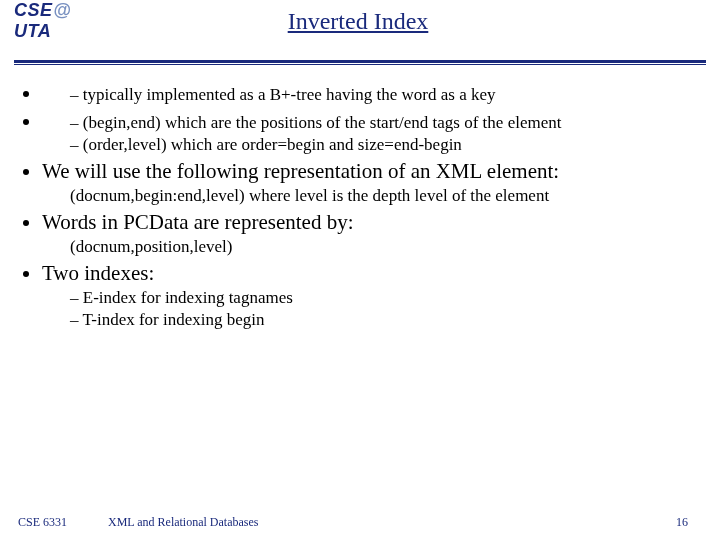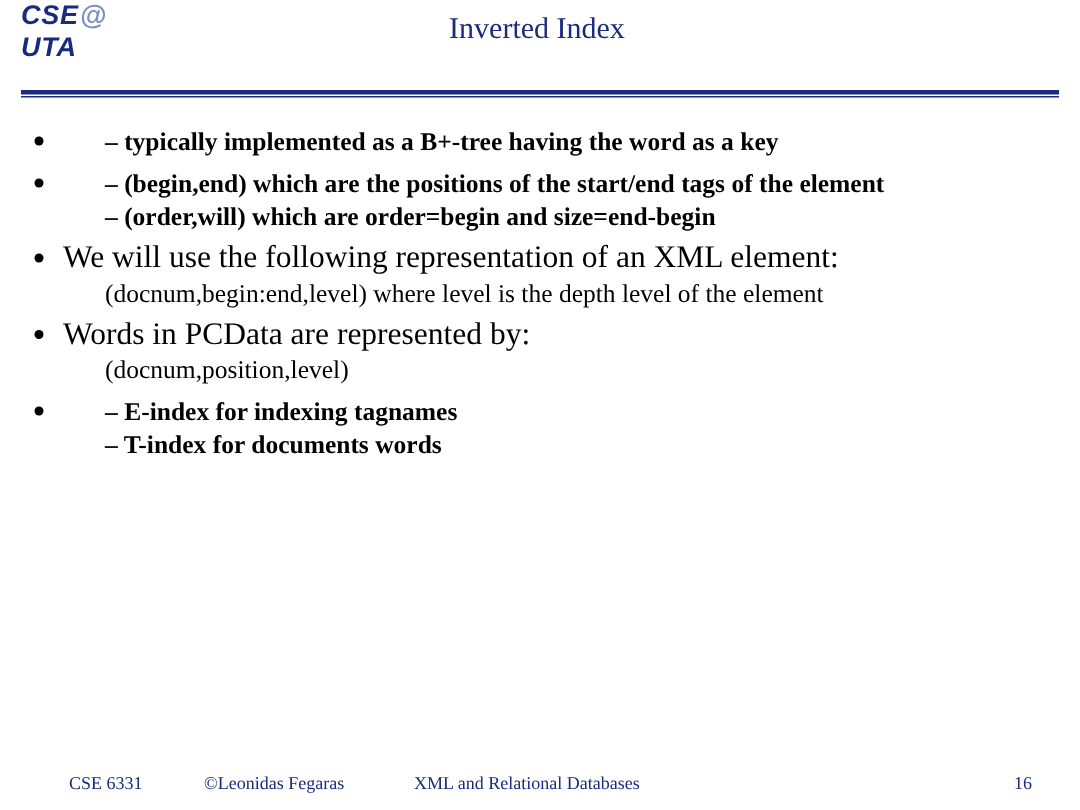--- a/index.html
+++ b/index.html
@@ -42,23 +42,24 @@
   .logo-text .at {
     display: inline-block;
     color: #7890c0;
     font-style: normal;
     font-weight: bold;
     padding: 0 1px;
   }
   .title {
     flex: 1;
     text-align: center;
-    font-size: 20px;
+    font-size: 24px;
     color: #1a2a7c;
     padding-right: 90px;
+    text-decoration: underline;
   }
   .rule {
     margin: 4px 14px 0 14px;
   }
   .rule .top {
     height: 3px;
     background: #1a2a7c;
   }
   .rule .bot {
     height: 1px;
@@ -82,38 +83,36 @@
     margin: 2px 0 4px 0;
     padding-left: 28px;
     list-style: none;
     font-size: 17px;
   }
   ul.lvl2 > li::before {
     content: "–  ";
   }
   ul.lvl2 > li {
     margin-bottom: 2px;
-    font-weight: bold;
   }
   .sub-plain {
     font-size: 17px;
     padding-left: 28px;
     margin: 2px 0 4px 0;
   }
   .footer {
     position: absolute;
     left: 0;
     right: 0;
     bottom: 10px;
     display: flex;
     align-items: baseline;
     font-size: 12px;
     color: #1a2a7c;
     padding: 0 18px;
-    margin-left: 28px;
   }
   .footer .f-left {
     width: 90px;
   }
   .footer .f-mid1 {
     width: 140px;
   }
   .footer .f-mid2 {
     flex: 1;
   }
@@ -145,44 +144,44 @@
 
       <li>
         <ul class="lvl2">
           <li>typically implemented as a B+-tree having the word as a key</li>
         </ul>
       </li>
 
       <li>
         <ul class="lvl2">
           <li>(begin,end) which are the positions of the start/end tags of the element</li>
-          <li>(order,will) which are order=begin and size=end-begin</li>
+          <li>(order,level) which are order=begin and size=end-begin</li>
         </ul>
       </li>
 
       <li>
         <span>We will use the following representation of an XML element:</span>
         <div class="sub-plain">(docnum,begin:end,level) where level is the depth level of the element</div>
       </li>
 
       <li>
         <span>Words in PCData are represented by:</span>
         <div class="sub-plain">(docnum,position,level)</div>
       </li>
 
       <li>
+        <span>Two indexes:</span>
         <ul class="lvl2">
           <li>E-index for indexing tagnames</li>
-          <li>T-index for documents words</li>
+          <li>T-index for indexing begin</li>
         </ul>
       </li>
 
     </ul>
   </div>
 
   <div class="footer">
     <div class="f-left">CSE 6331</div>
-    <div class="f-mid1">©Leonidas Fegaras</div>
     <div class="f-mid2">XML and Relational Databases</div>
     <div class="f-right">16</div>
   </div>
 
 </div>
 
 </body></html>

